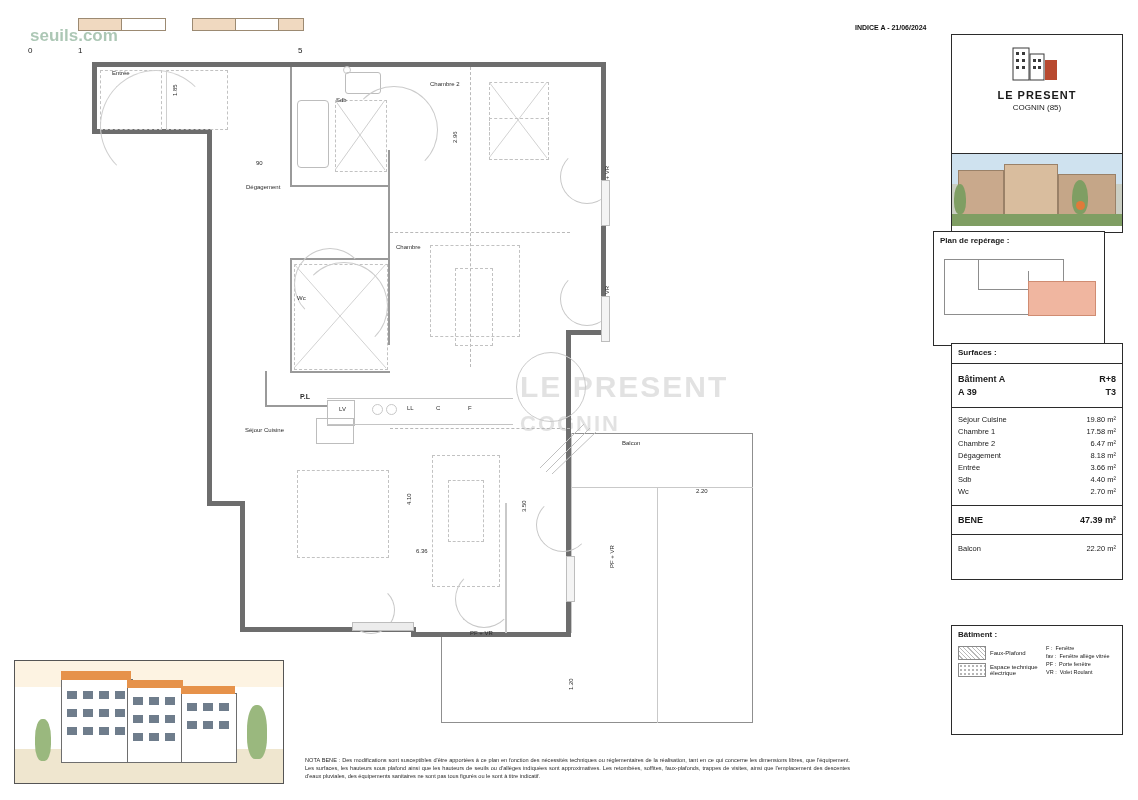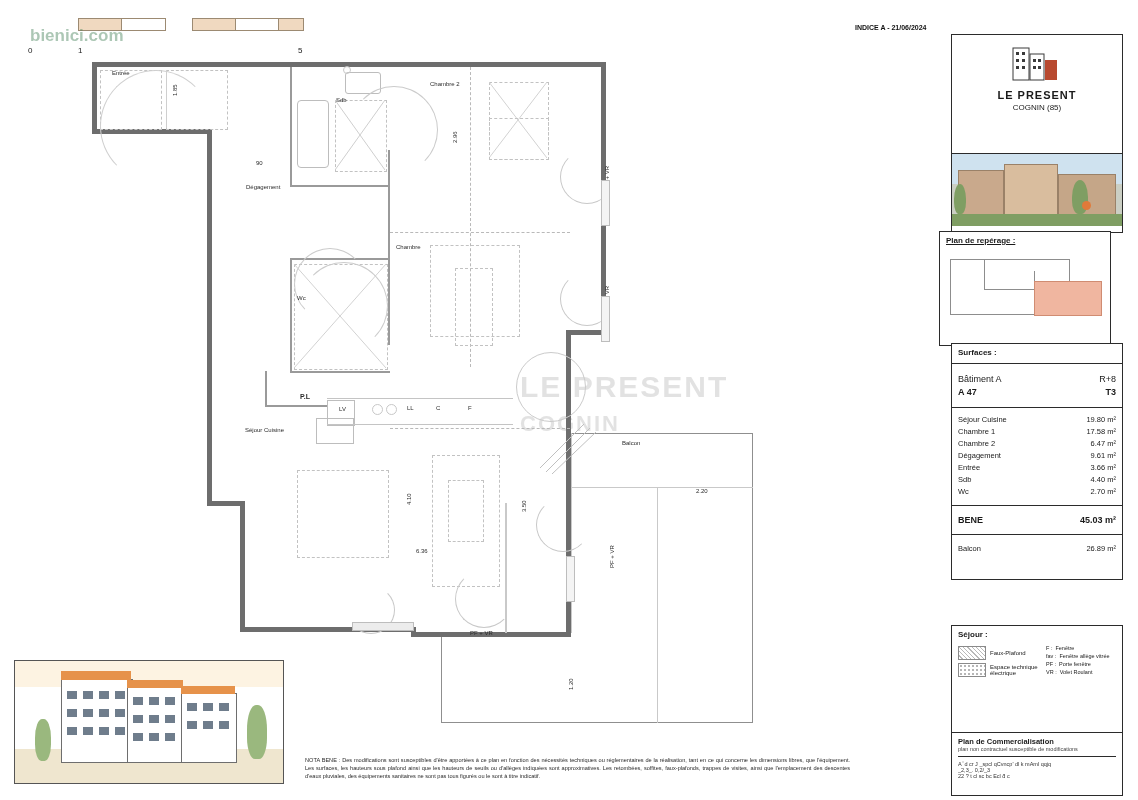--- a/index.html
+++ b/index.html
@@ -85,21 +85,21 @@
     <div class="seg" style="left:64px;width:43px;background:#f0d9c0;"></div>
     <div class="seg" style="left:107px;width:43px;background:#ffffff;"></div>
     <div class="seg" style="left:178px;width:43px;background:#f0d9c0;"></div>
     <div class="seg" style="left:221px;width:43px;background:#ffffff;"></div>
     <div class="seg" style="left:264px;width:24px;background:#f0d9c0;"></div>
     <div class="lbl" style="left:14px;">0</div>
     <div class="lbl" style="left:64px;">1</div>
     <div class="lbl" style="left:284px;">5</div>
   </div>
 
-  <div class="wm" id="wm1">bienici.com</div>
+  <div class="wm" id="wm1">seuils.com</div>
   <div class="wm" id="wm2">LE PRESENT<br><span style="font-size:22px;">COGNIN</span></div>
 
   <div class="abs" id="plan" style="left:0;top:0;width:855px;height:800px;">
 
     <div class="wall" style="left:92px;top:62px;width:136px;height:5px;"></div>
     <div class="wall" style="left:92px;top:62px;width:5px;height:72px;"></div>
     <div class="wall" style="left:92px;top:129px;width:120px;height:5px;"></div>
     <div class="wall" style="left:207px;top:129px;width:5px;height:377px;"></div>
     <div class="wall" style="left:207px;top:501px;width:38px;height:5px;"></div>
     <div class="wall" style="left:240px;top:501px;width:5px;height:131px;"></div>
@@ -260,21 +260,21 @@
         <div class="ph-sky"></div>
         <div class="ph-b" style="left:6px;top:16px;width:44px;height:48px;"></div>
         <div class="ph-b" style="left:52px;top:10px;width:52px;height:54px;background:#d9bd9e;"></div>
         <div class="ph-b" style="left:106px;top:20px;width:56px;height:44px;background:#c5a688;"></div>
         <div class="ph-g" style="left:0;bottom:0;width:100%;height:12px;"></div>
         <div class="ph-g" style="left:120px;top:26px;width:16px;height:34px;border-radius:50% 50% 40% 40%;"></div>
         <div class="ph-g" style="left:2px;top:30px;width:12px;height:30px;border-radius:50% 50% 40% 40%;"></div>
       </div>
     </div>
 
-    <div class="pbox" style="top:221px;height:113px;left:84px;width:170px;text-decoration:underline;">
+    <div class="pbox" style="top:221px;height:113px;left:78px;width:170px;">
       <div class="inner">
         <div class="sect-title">Plan de repérage :</div>
       </div>
       <div class="miniplan" style="margin-top:2px;">
         <div class="mp-l" style="left:10px;top:8px;width:120px;height:1px;"></div>
         <div class="mp-l" style="left:10px;top:8px;width:1px;height:56px;"></div>
         <div class="mp-l" style="left:10px;top:63px;width:150px;height:1px;"></div>
         <div class="mp-l" style="left:129px;top:8px;width:1px;height:22px;"></div>
         <div class="mp-l" style="left:129px;top:30px;width:32px;height:1px;"></div>
         <div class="mp-l" style="left:160px;top:30px;width:1px;height:34px;"></div>
@@ -285,79 +285,79 @@
         <div class="abs" style="left:142px;top:-50px;width:9px;height:9px;border-radius:50%;background:#e07a3a;"></div>
       </div>
     </div>
 
     <div class="pbox" style="top:333px;height:235px;left:96px;width:170px;">
       <div class="inner">
         <div class="sect-title">Surfaces :</div>
       </div>
       <div class="divider" style="margin-top:2px;"></div>
       <div class="inner">
-        <div class="row" style="font-size:9px;font-weight:normal;padding-top:6px;">
+        <div class="row" style="font-size:9px;font-weight:bold;padding-top:6px;">
           <span>Bâtiment  A</span>
           <span>R+8</span>
         </div>
         <div class="row" style="font-size:9px;font-weight:bold;padding-bottom:6px;">
-          <span>A 47</span>
+          <span>A 39</span>
           <span>T3</span>
         </div>
       </div>
       <div class="divider"></div>
       <div class="inner" style="padding-top:5px;">
         <div class="row">
             <span class="k">Séjour Cuisine</span>
             <span class="v">19.80 m²</span>
           </div>
         <div class="row">
             <span class="k">Chambre 1</span>
             <span class="v">17.58 m²</span>
           </div>
         <div class="row">
             <span class="k">Chambre 2</span>
             <span class="v">6.47 m²</span>
           </div>
         <div class="row">
             <span class="k">Dégagement</span>
-            <span class="v">9.61 m²</span>
+            <span class="v">8.18 m²</span>
           </div>
         <div class="row">
             <span class="k">Entrée</span>
             <span class="v">3.66 m²</span>
           </div>
         <div class="row">
             <span class="k">Sdb</span>
             <span class="v">4.40 m²</span>
           </div>
         <div class="row">
             <span class="k">Wc</span>
             <span class="v">2.70 m²</span>
           </div>
       </div>
       <div class="divider" style="margin-top:4px;"></div>
       <div class="inner">
         <div class="row" style="font-size:9px;font-weight:bold;padding:5px 0;">
           <span>BENE</span>
-          <span>45.03 m²</span>
+          <span>47.39 m²</span>
         </div>
       </div>
       <div class="divider"></div>
       <div class="inner">
         <div class="row" style="padding:5px 0;">
           <span>Balcon</span>
-          <span>26.89 m²</span>
+          <span>22.20 m²</span>
         </div>
       </div>
     </div>
 
     <div class="pbox" style="top:615px;height:108px;left:96px;width:170px;">
       <div class="inner">
-        <div class="sect-title">Séjour :</div>
+        <div class="sect-title">Bâtiment :</div>
         <div style="display:flex;gap:8px;margin-top:4px;">
           <div style="flex:1;">
             <div class="leg-item">
               <span class="leg-sw hatch"></span>
               <span>Faux-Plafond</span>
             </div>
             <div class="leg-item">
               <span class="leg-sw dots"></span>
               <span style="white-space:normal;width:48px;">Espace technique électrique</span>
             </div>
@@ -377,30 +377,20 @@
               </div>
             <div style="display:flex;gap:3px;">
                 <span>VR :</span>
                 <span>Volet Roulant</span>
               </div>
           </div>
         </div>
       </div>
     </div>
 
-    <div class="pbox" style="top:722px;height:62px;left:96px;width:170px;">
-      <div class="inner">
-        <div style="font-size:7.5px;font-weight:bold;">Plan de Commercialisation</div>
-        <div style="font-size:5.5px;color:#444;">plan non contractuel susceptible de modifications</div>
-        <div class="divider" style="margin:4px 0;"></div>
-        <div style="font-size:5.5px;color:#333;">A ̊ d cr J _spcl qCvncp' dl k mAml qqjq</div>
-        <div style="font-size:5.5px;color:#333;">_2,3_. 0,2/_3</div>
-        <div style="font-size:5.5px;color:#333;">22 ? t cl sc bc Ecl d̂ c</div>
-      </div>
-    </div>
   </div>
 
   <div class="abs" id="elev">
     <div class="el-sky"></div>
     <div class="el-grd"></div>
     <div class="el-b" style="left:46px;top:18px;width:70px;height:82px;"></div>
     <div class="el-b" style="left:112px;top:26px;width:56px;height:74px;"></div>
     <div class="el-b" style="left:166px;top:32px;width:54px;height:68px;"></div>
     <div class="el-or" style="left:46px;top:10px;width:70px;height:9px;"></div>
     <div class="el-or" style="left:112px;top:19px;width:56px;height:8px;"></div>

